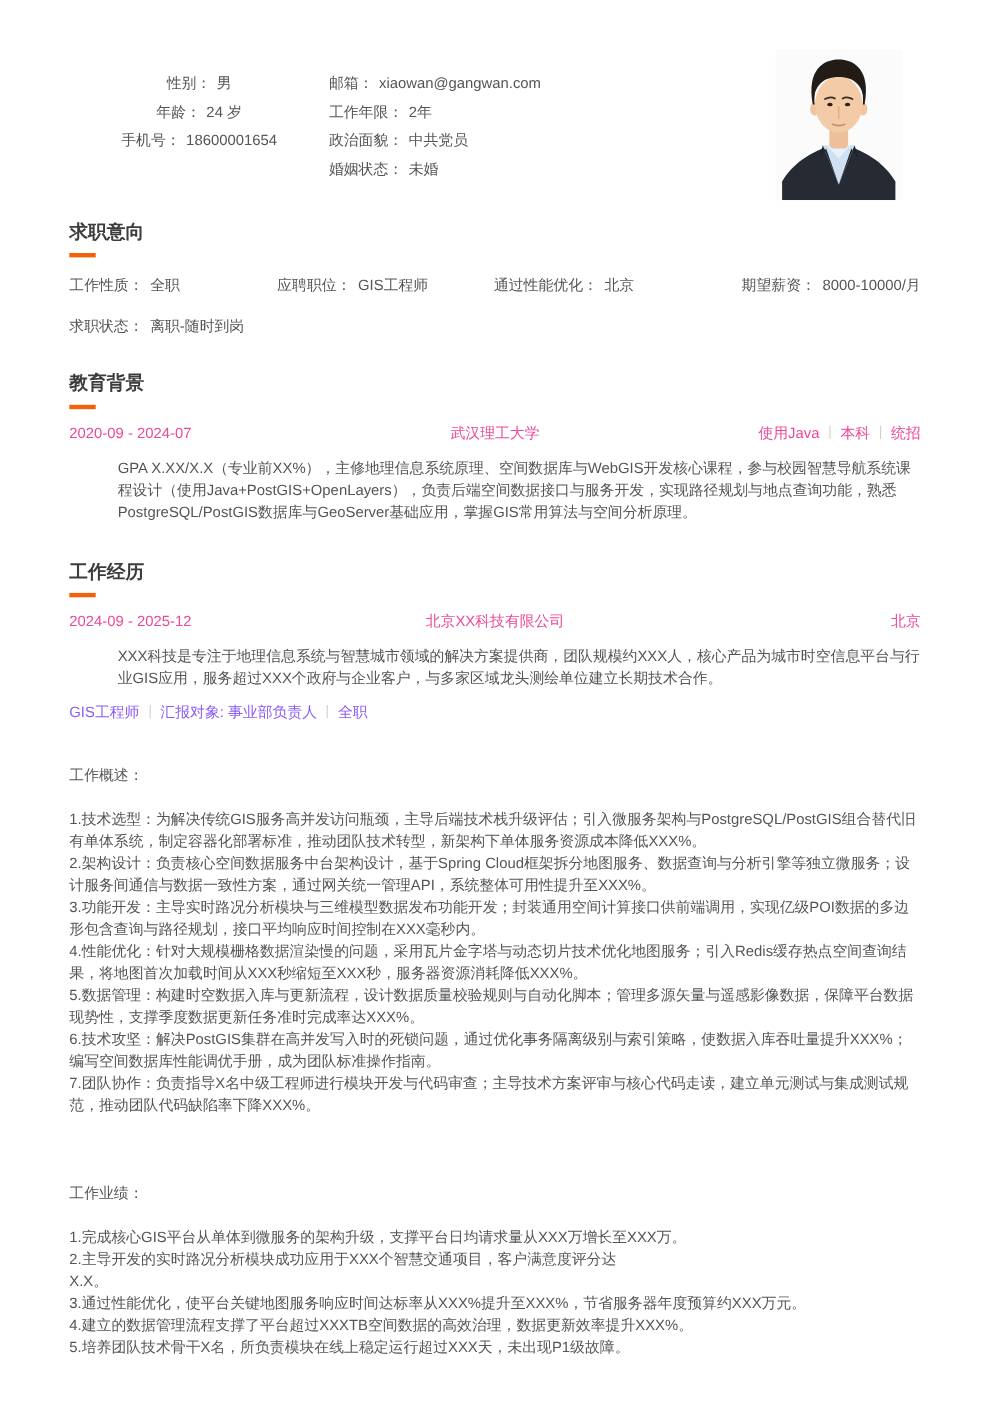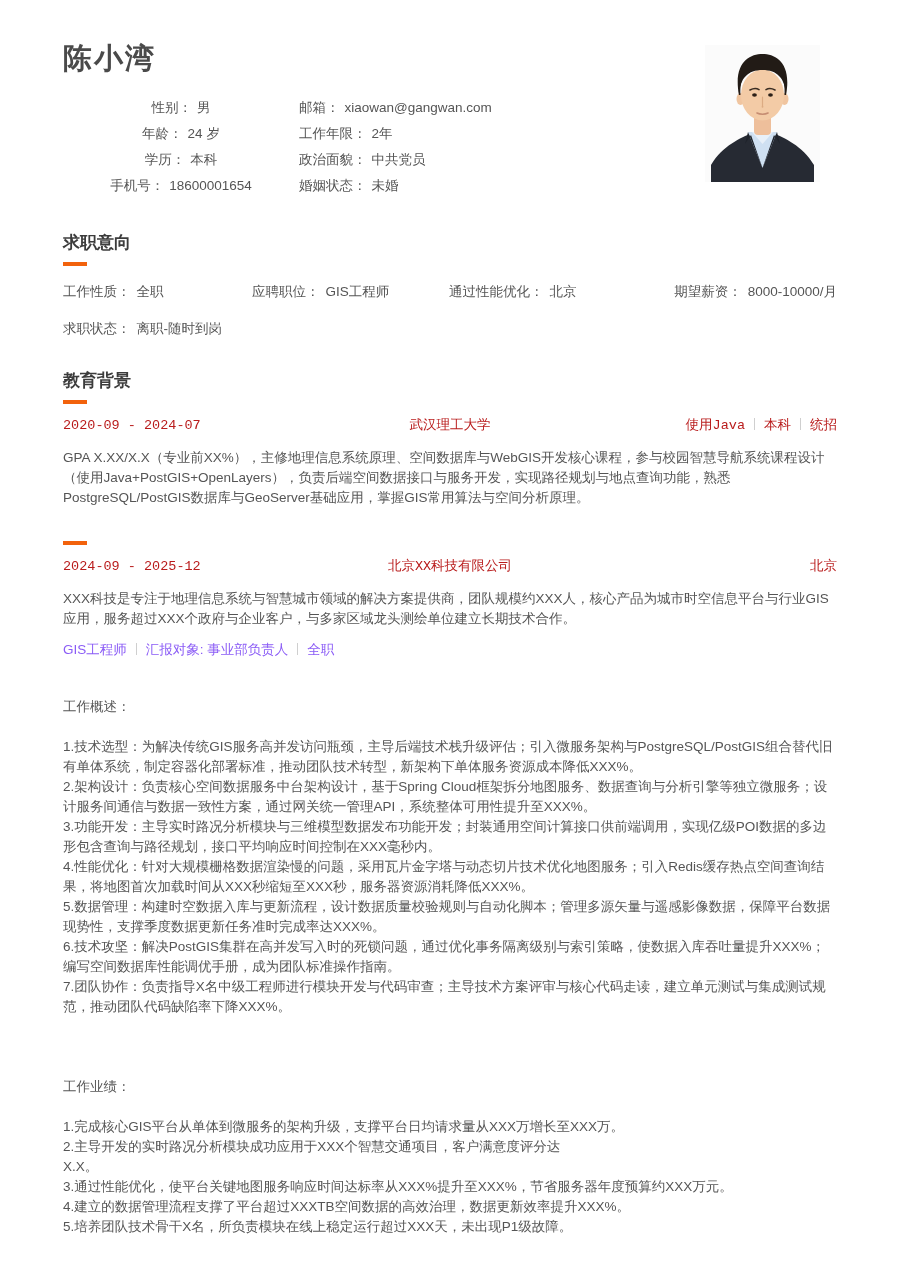--- a/index.html
+++ b/index.html
@@ -37,51 +37,49 @@
   .intent-row {
     display: grid; grid-template-columns: 189px 197px 211px 1fr;
     font-size: 13.5px; margin-top: 17px; line-height: 17px;
   }
   .intent-cell .lbl { margin-right: 6px; }
   .intent-cell.right { text-align: right; }
   .intent-row.second { margin-top: 20px; grid-template-columns: 1fr; }
 
   .meta-row {
     display: grid; grid-template-columns: 1fr auto 1fr; align-items: center;
-    font-size: 13.5px; margin-top: 13px; line-height: 17px; color: #b91c1c; font-family: Liberation Mono, monospace;
+    font-size: 13.5px; margin-top: 13px; line-height: 17px; color: #ec4899;
   }
   .meta-center { text-align: right; }
   .meta-right { text-align: right; }
 
   .vd {
     display: inline-block; width: 1px; height: 12px; background: #cfcfcf;
     margin: 0 9px; vertical-align: -1px;
   }
 
   .para, .block {
     font-size: 13.5px; line-height: 20px; color: #555;
     white-space: pre-line;
   }
-  .para { margin-top: 14px; }
+  .para { margin-top: 14px; margin-left: 44px; }
   .job-line { margin-top: 12px; font-size: 13.5px; line-height: 17px; color: #8b5cf6; }
   .block.overview { margin-top: 19px; }
   .block.achieve { margin-top: 20px; }
 </style>
 </head>
 <body>
 
 <div class="page">
 
-  <div class="name">陈小湾</div>
 
   <div class="info-wrap">
     <div class="info-col1">
       <div class="info-row"><span class="lbl">性别：</span><span>男</span></div>
       <div class="info-row"><span class="lbl">年龄：</span><span>24 岁</span></div>
-      <div class="info-row"><span class="lbl">学历：</span><span>本科</span></div>
       <div class="info-row"><span class="lbl">手机号：</span><span>18600001654</span></div>
     </div>
     <div class="info-col2">
       <div class="info-row"><span class="lbl">邮箱：</span><span>xiaowan@gangwan.com</span></div>
       <div class="info-row"><span class="lbl">工作年限：</span><span>2年</span></div>
       <div class="info-row"><span class="lbl">政治面貌：</span><span>中共党员</span></div>
       <div class="info-row"><span class="lbl">婚姻状态：</span><span>未婚</span></div>
     </div>
   </div>
 
@@ -106,20 +104,21 @@
       <div class="meta-left">2020-09 - 2024-07</div>
       <div class="meta-center">武汉理工大学</div>
       <div class="meta-right">
         <span>使用Java</span><span class="vd"></span><span>本科</span><span class="vd"></span><span>统招</span>
       </div>
     </div>
     <div class="para">GPA X.XX/X.X（专业前XX%），主修地理信息系统原理、空间数据库与WebGIS开发核心课程，参与校园智慧导航系统课程设计（使用Java+PostGIS+OpenLayers），负责后端空间数据接口与服务开发，实现路径规划与地点查询功能，熟悉PostgreSQL/PostGIS数据库与GeoServer基础应用，掌握GIS常用算法与空间分析原理。</div>
   </div>
 
   <div class="section">
+    <div class="sec-title">工作经历</div>
     <div class="sec-bar"></div>
     <div class="meta-row">
       <div class="meta-left">2024-09 - 2025-12</div>
       <div class="meta-center">北京XX科技有限公司</div>
       <div class="meta-right">北京</div>
     </div>
     <div class="para">XXX科技是专注于地理信息系统与智慧城市领域的解决方案提供商，团队规模约XXX人，核心产品为城市时空信息平台与行业GIS应用，服务超过XXX个政府与企业客户，与多家区域龙头测绘单位建立长期技术合作。</div>
     <div class="job-line">
       <span>GIS工程师</span><span class="vd"></span><span>汇报对象: 事业部负责人</span><span class="vd"></span><span>全职</span>
     </div>

